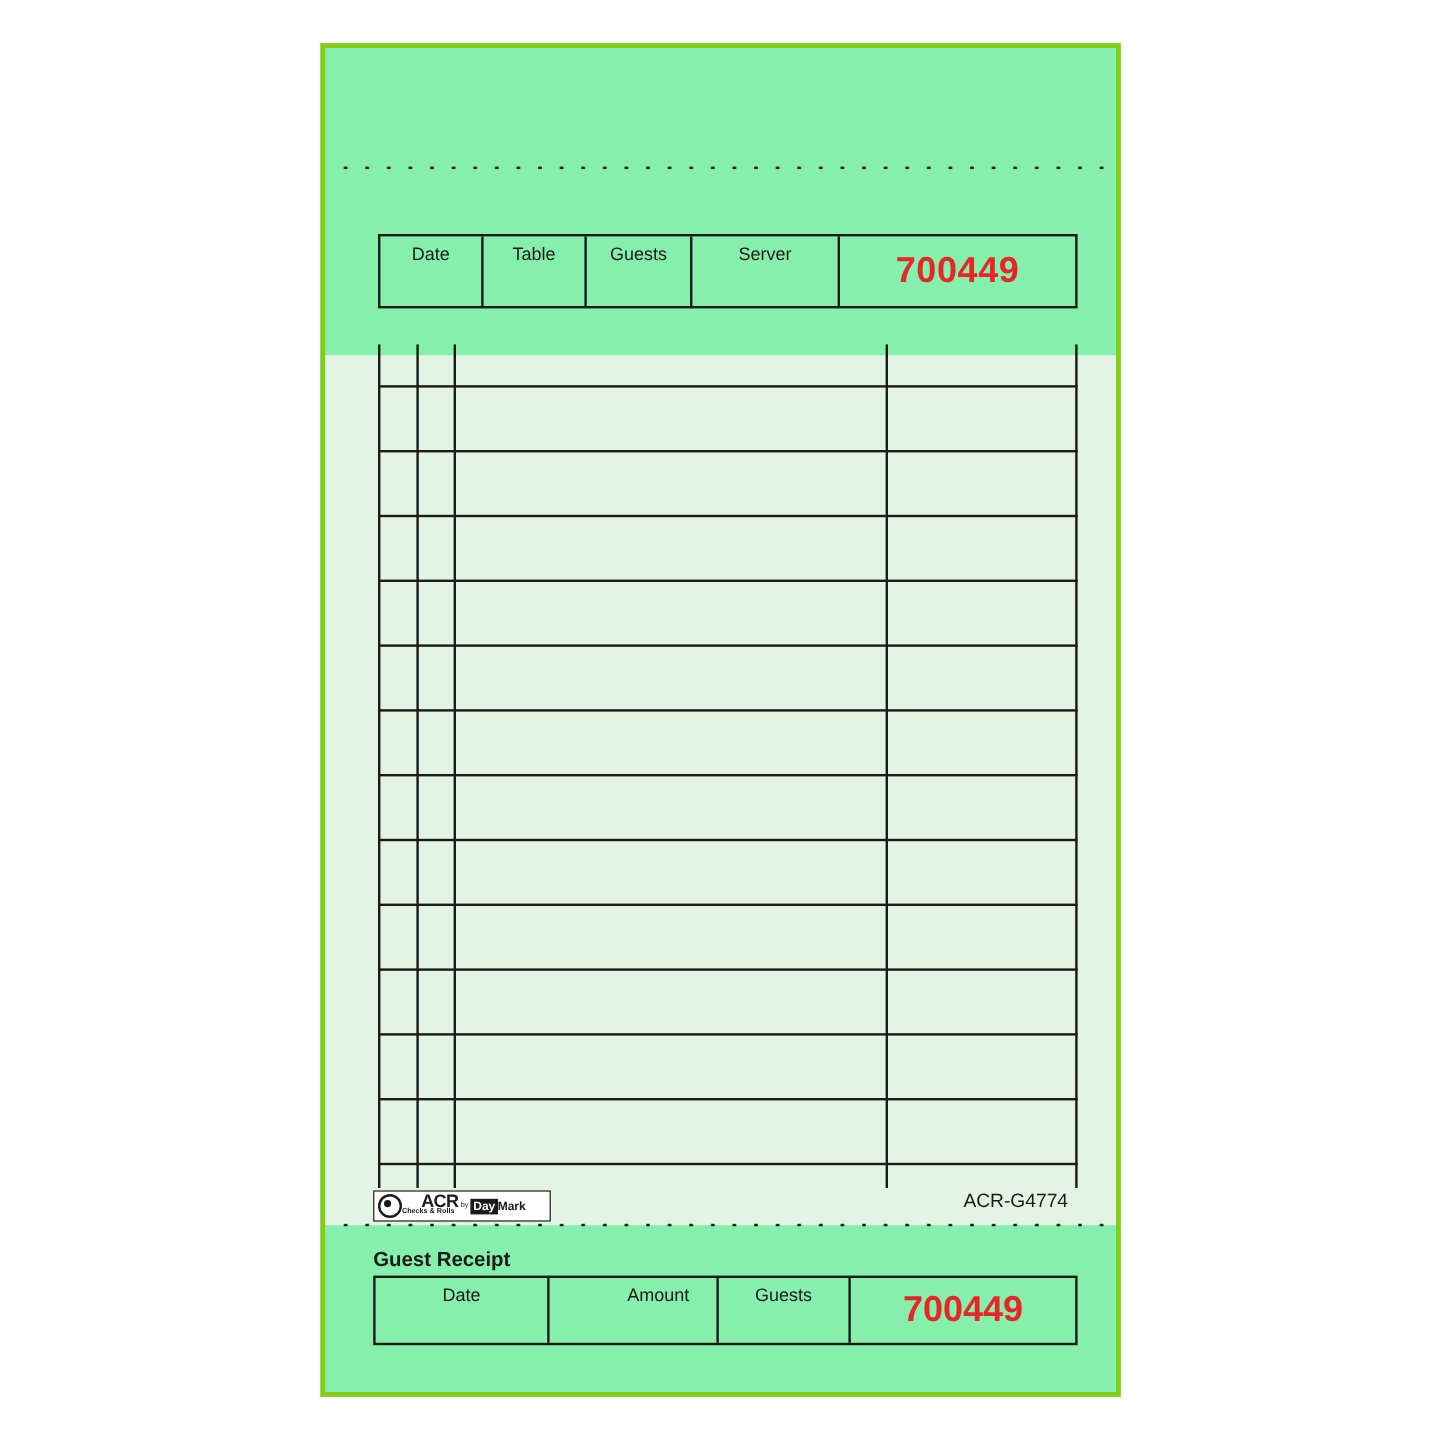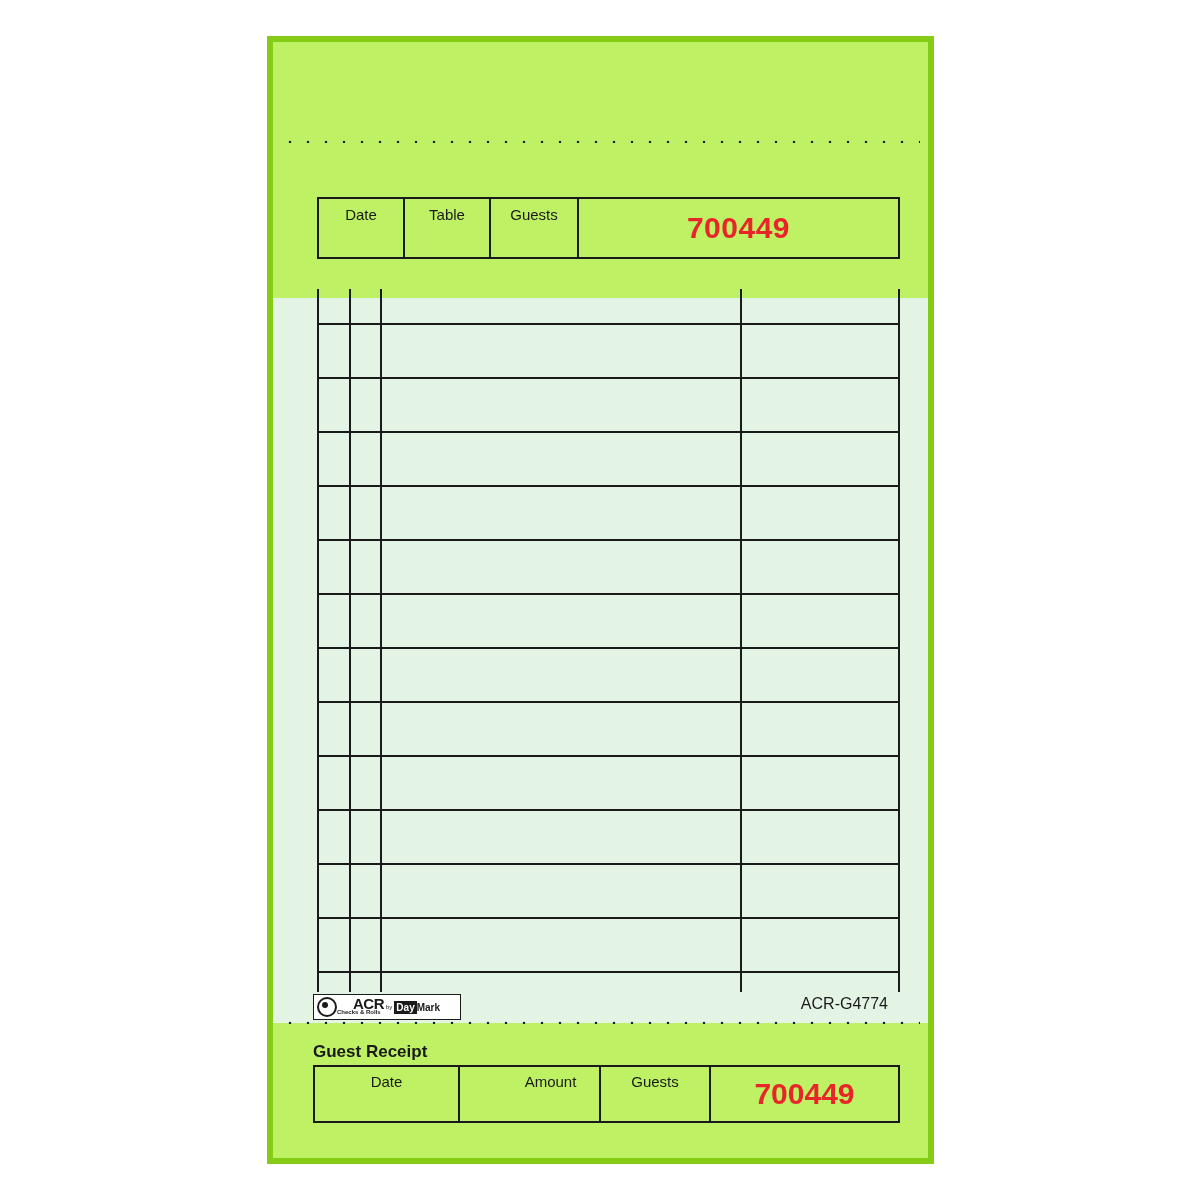--- a/index.html
+++ b/index.html
@@ -19,22 +19,22 @@
     overflow: hidden;
   }
 
   
   .check {
     position: absolute;
     left: 267px;
     top: 36px;
     width: 667px;
     height: 1128px;
-    background: #bef264;
-    border: 6px solid #84cc16;
+    background: #86efac;
+    border: 4px solid #84cc16;
     box-sizing: border-box;
   }
 
   
   .green-panel {
     position: absolute;
     left: 0;
     top: 256px;
     width: 100%;
     height: 725px;
@@ -257,20 +257,21 @@
 
     <div class="green-panel"></div>
 
     <div class="perf perf-top"></div>
     <div class="perf perf-bottom"></div>
 
     <div class="hdr-table">
       <div class="hdr-cell c-date">Date</div>
       <div class="hdr-cell c-table">Table</div>
       <div class="hdr-cell c-guests">Guests</div>
+      <div class="hdr-cell c-server">Server</div>
       <div class="hdr-cell c-number">700449</div>
     </div>
 
 
     <div class="grid">
       <div class="vline v1"></div>
       <div class="vline v2"></div>
       <div class="vline v3"></div>
       <div class="vline v4"></div>
       <div class="vline v5"></div>

